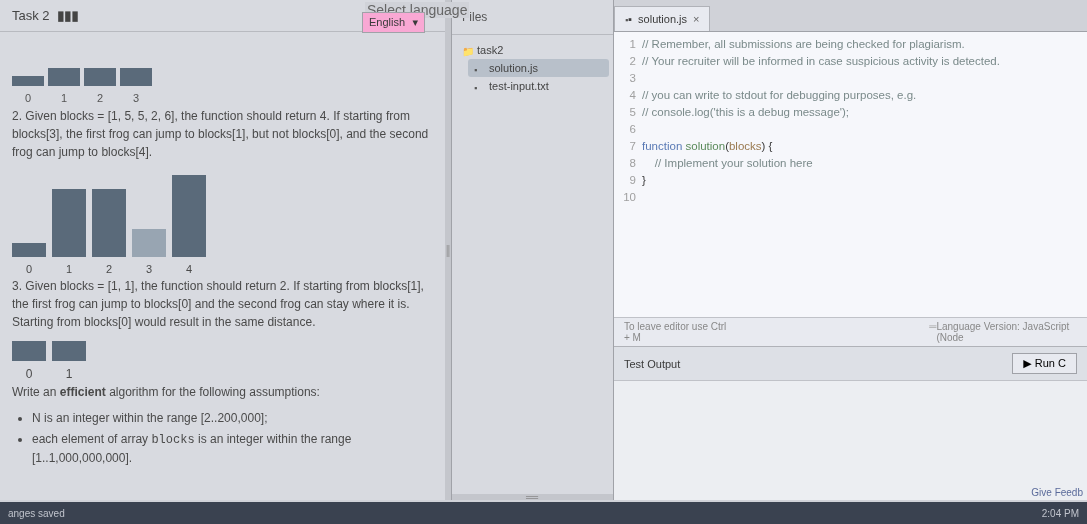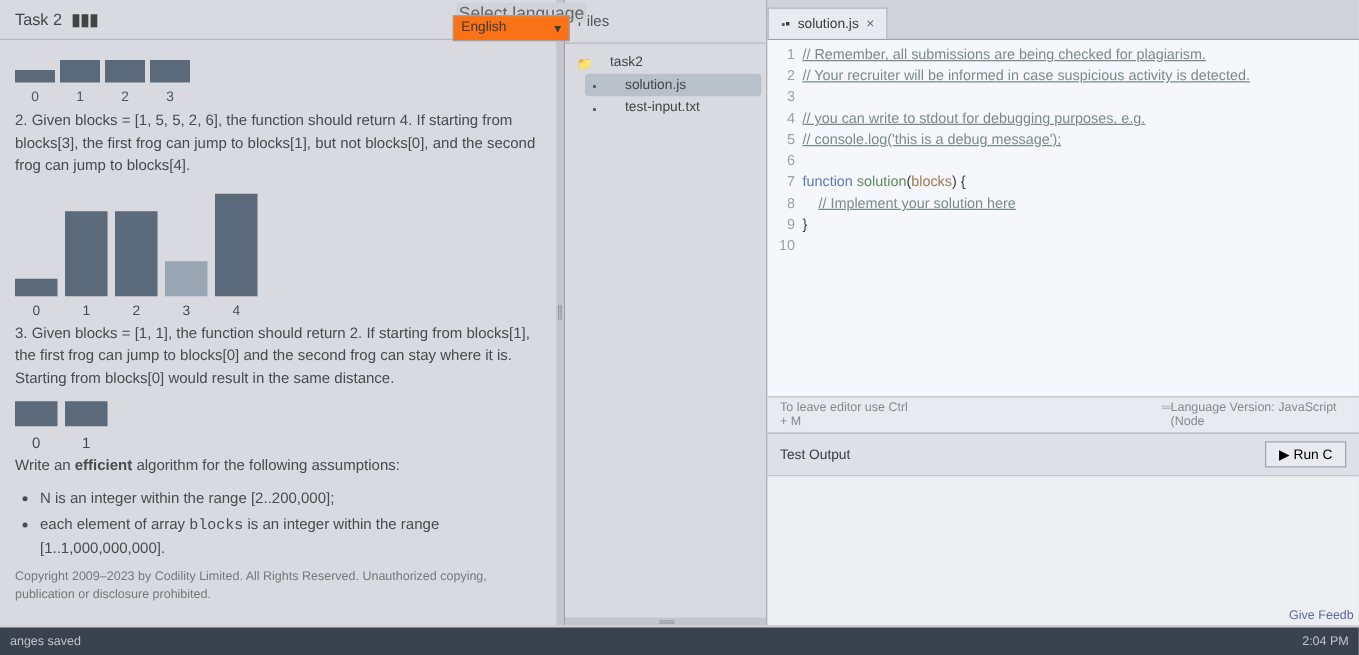--- a/index.html
+++ b/index.html
@@ -1,20 +1,20 @@
 <!DOCTYPE html>
 <html><head>
 <meta charset="utf-8">
 <style>
 * { margin: 0; padding: 0; box-sizing: border-box; font-family: Arial, sans-serif; }
 body { background: #d0d2d8; width: 1087px; height: 524px; overflow: hidden; font-size: 12px; color: #3a3a3a; }
 .container { display: flex; height: 500px; }
-.left-panel { width: 445px; background: #d8dae0; display: flex; flex-direction: column; }
+.left-panel { width: 445px; background: #d8dae0; display: flex; flex-direction: column; gap: 20px; }
 .task-header { padding: 8px 12px; font-size: 13px; color: #444; border-bottom: 1px solid #b8bac0; }
-.lang-select { position: absolute; left: 362px; top: 12px; width: 94px; background: #f97316; border: 1px solid #a0a2a8; padding: 3px 6px; font-size: 11px; }
+.lang-select { position: absolute; left: 362px; top: 12px; width: 63px; background: #f9a8d4; border: 1px solid #a0a2a8; padding: 3px 6px; font-size: 11px; }
 .lang-legend { position: absolute; left: 365px; top: 2px; font-size: 14px; color: #666; background: #d0d2d8; padding: 0 2px; }
 .problem-body { padding: 10px 12px; overflow-y: auto; flex: 1; font-size: 12px; line-height: 1.5; color: #4a4a4a; }
 .blocks-row { display: flex; align-items: flex-end; gap: 4px; margin: 6px 0 4px 0; }
 .block { width: 32px; background: #5a6a7a; position: relative; }
 .block-label-row { display: flex; gap: 4px; }
 .block-label { width: 32px; text-align: center; font-size: 11px; color: #555; }
 .big-blocks { display: flex; align-items: flex-end; gap: 6px; margin: 14px 0 4px 0; }
 .big-block { width: 34px; background: #5a6a7a; }
 .big-block.light { background: #98a5b2; }
 .big-label-row { display: flex; gap: 6px; }
@@ -25,38 +25,38 @@
 .small-label { width: 34px; text-align: center; }
 .problem-body p { margin-bottom: 8px; }
 .problem-body ul { margin-left: 20px; margin-bottom: 8px; }
 .problem-body li { margin-bottom: 3px; }
 .copyright { font-size: 10px; color: #777; margin-top: 8px; line-height: 1.4; }
 .mono { font-family: 'Courier New', monospace; }
 
 .mid-panel { width: 162px; background: #d8dae0; border-left: 1px solid #a0a2a8; display: flex; flex-direction: column; }
 .files-header { padding: 10px 10px; font-size: 12px; color: #555; border-bottom: 1px solid #b8bac0; }
 .file-tree { padding: 6px 4px; font-size: 11px; }
-.file-item { padding: 3px 6px; display: flex; align-items: center; gap: 16px; color: #444; cursor: pointer; }
+.file-item { padding: 3px 6px; display: flex; align-items: center; gap: 5px; color: #444; cursor: pointer; }
 .file-item.selected { background: #b8c0ca; border-radius: 3px; }
 .file-icon { width: 10px; height: 10px; display: inline-block; }
 .folder-icon::before { content: "📁"; font-size: 10px; }
 .doc-icon::before { content: "▪"; font-size: 9px; color: #555; }
 .divider-h { height: 6px; background: #c4c6cc; cursor: ns-resize; display: flex; align-items: center; justify-content: center; margin-top: auto; }
 .divider-h::after { content: "║"; color: #888; font-size: 10px; transform: rotate(90deg); }
 
 .right-panel { flex: 1; background: #e4e6ec; display: flex; flex-direction: column; border-left: 1px solid #a0a2a8; }
 .tab-bar { display: flex; background: #d0d2d8; border-bottom: 1px solid #a0a2a8; padding-top: 6px; }
 .tab { padding: 6px 10px; background: #e8eaf0; font-size: 11px; display: flex; align-items: center; gap: 6px; border: 1px solid #b0b2b8; border-bottom: none; }
 .tab-close { cursor: pointer; color: #666; font-size: 11px; }
 .editor { flex: 1; background: #f6f7fb; font-family: 'Courier New', monospace; font-size: 11.5px; line-height: 1.5; padding: 4px 0; display: flex; overflow: hidden; }
 .gutter { width: 28px; text-align: right; color: #a0a0a0; padding-right: 6px; user-select: none; }
 .gutter div { height: 17px; }
 .code-lines { flex: 1; }
 .code-lines div { height: 17px; white-space: pre; }
-.comment { color: #7a8a8a; text-decoration: underline; }
+.comment { color: #7a8a8a; }
 .keyword { color: #5a7ab5; }
 .func { color: #5a8a5a; }
 .param { color: #9a7a50; }
 
 .editor-footer { display: flex; padding: 3px 10px; font-size: 10px; color: #888; border-top: 1px solid #c0c2c8; background: #e8eaf0; }
 .test-output-bar { display: flex; justify-content: space-between; align-items: center; padding: 6px 10px; background: #dde0e6; border-top: 1px solid #b0b2b8; font-size: 11px; }
 .run-btn { background: #e8eaf0; border: 1px solid #a0a2a8; padding: 3px 10px; font-size: 11px; cursor: pointer; }
 .output-area { flex: 0 0 120px; background: #eceef2; border-top: 1px solid #c0c2c8; }
 
 .bottom-bar { position: absolute; bottom: 0; left: 0; right: 0; height: 22px; background: #3a4250; display: flex; justify-content: space-between; align-items: center; padding: 0 8px; font-size: 10px; color: #c0c4cc; }
@@ -124,21 +124,20 @@
 
       <p>
         <span>Write an </span><strong>efficient</strong><span> algorithm for the following assumptions:</span>
       </p>
       <ul>
         <li>N is an integer within the range [2..200,000];</li>
         <li>
           <span>each element of array </span><span class="mono">blocks</span><span> is an integer within the range [1..1,000,000,000].</span>
         </li>
       </ul>
-      <p class="copyright">Copyright 2009–2023 by Codility Limited. All Rights Reserved. Unauthorized copying, publication or disclosure prohibited.</p>
     </div>
   </div>
 
   <div class="drag-mid"></div>
 
   <div class="mid-panel">
     <div class="files-header">Files</div>
     <div class="file-tree">
       <div class="file-item">
         <span class="file-icon folder-icon"></span>

